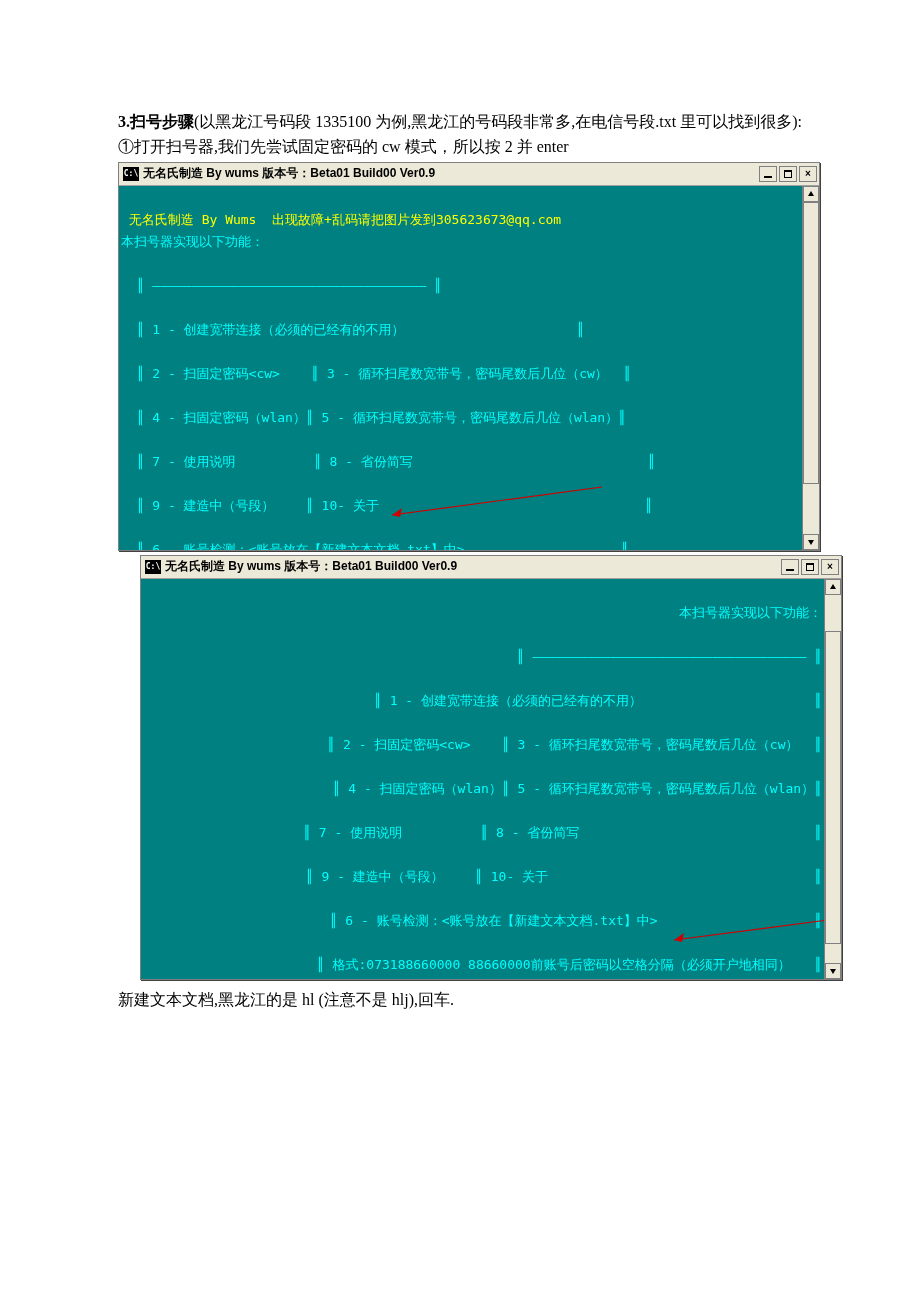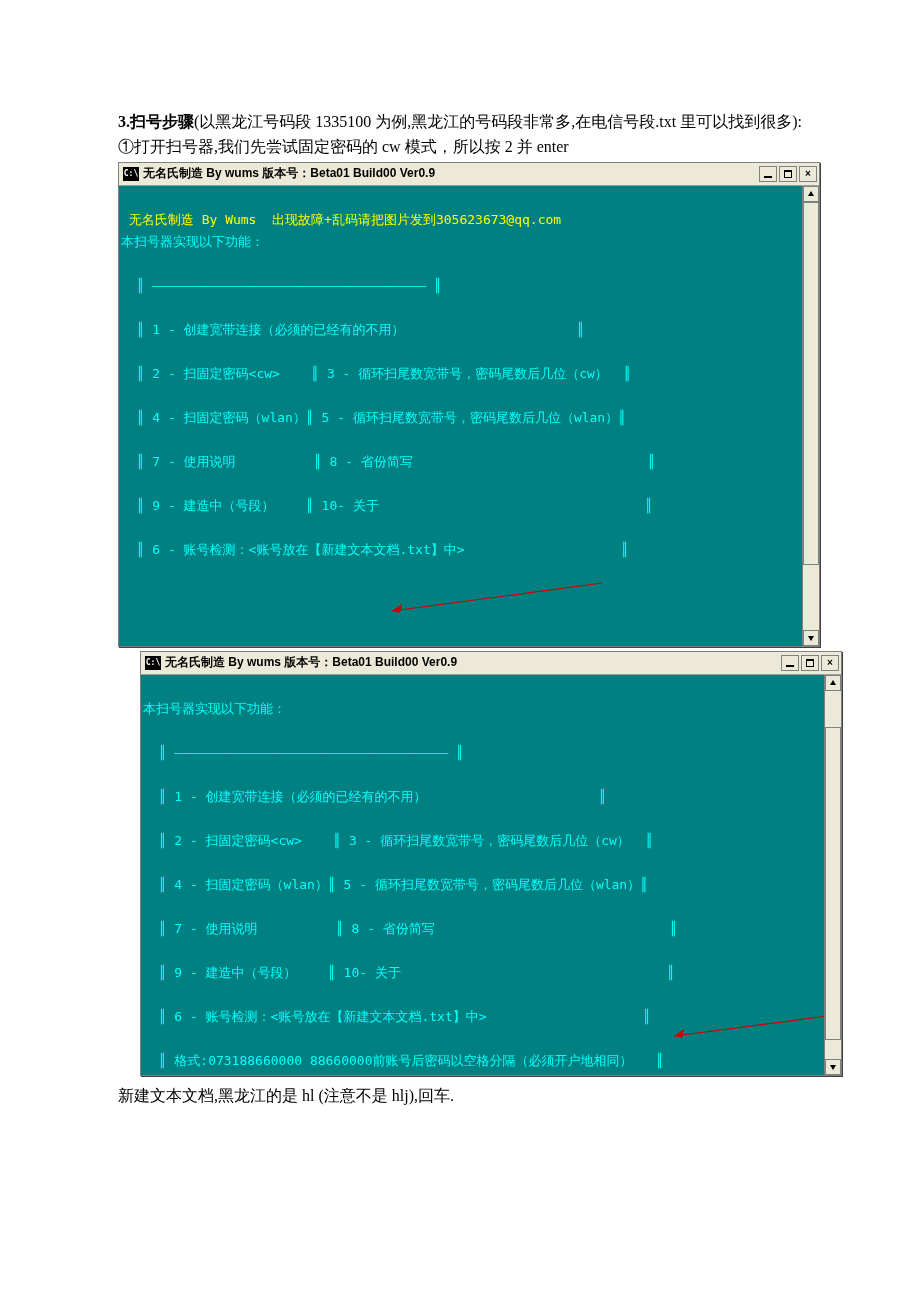--- a/index.html
+++ b/index.html
@@ -81,23 +81,23 @@
     font-size: 10px;
     font-weight: bold;
     color:#000;
   }
   .titlebar .btn.min::after { content:""; display:block; width:8px; height:0; border-bottom:2px solid #000; margin-top:6px;}
   .titlebar .btn.max::after { content:""; display:block; width:8px; height:8px; border:1px solid #000; border-top-width:2px; box-sizing:border-box;}
   .titlebar .btn.close { }
 
   .client {
     display: flex;
-    height: 460px;
-  }
-  .client.short { height: 400px; }
+    height: 364px;
+  }
+  .client.short { height: 400px; text-align: right; }
   .term {
     flex: 1;
     background: #008080;
     color: #00ffff;
     font-family: "NSimSun", "SimSun", monospace;
     font-size: 13px;
     line-height: 22px;
     padding: 1px 2px;
     white-space: pre;
     overflow: hidden;

